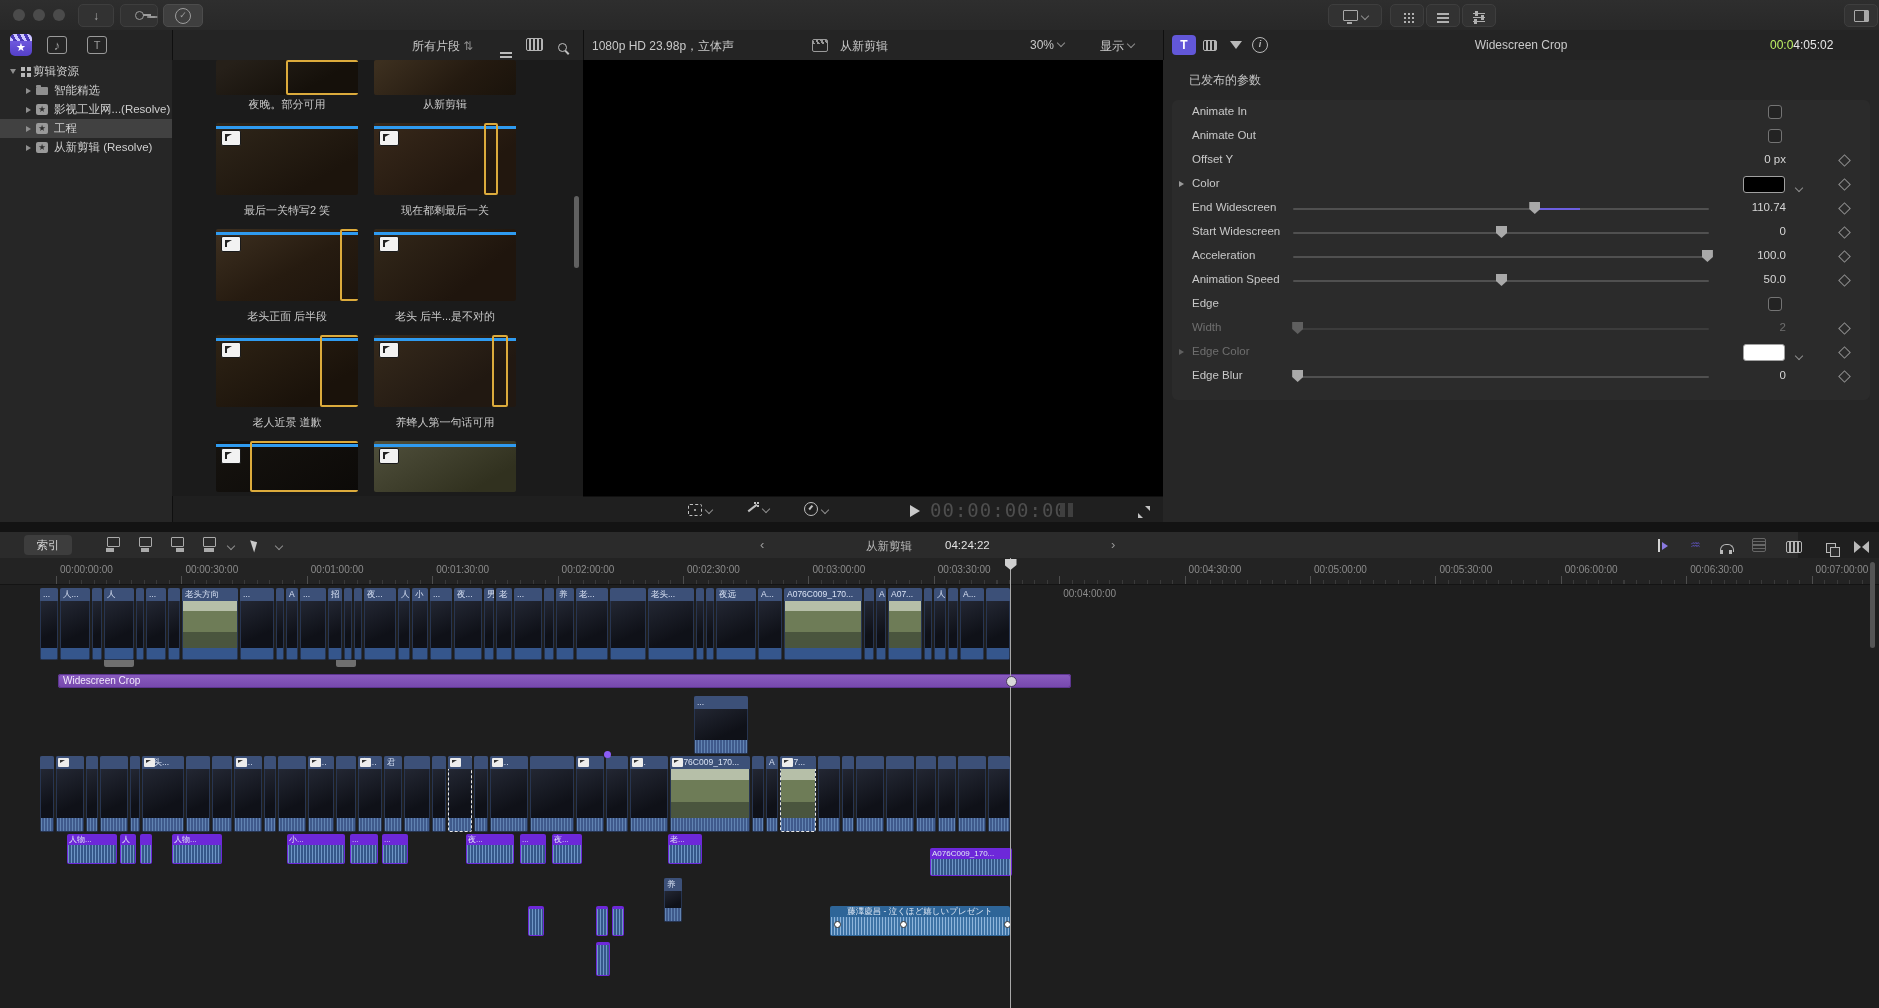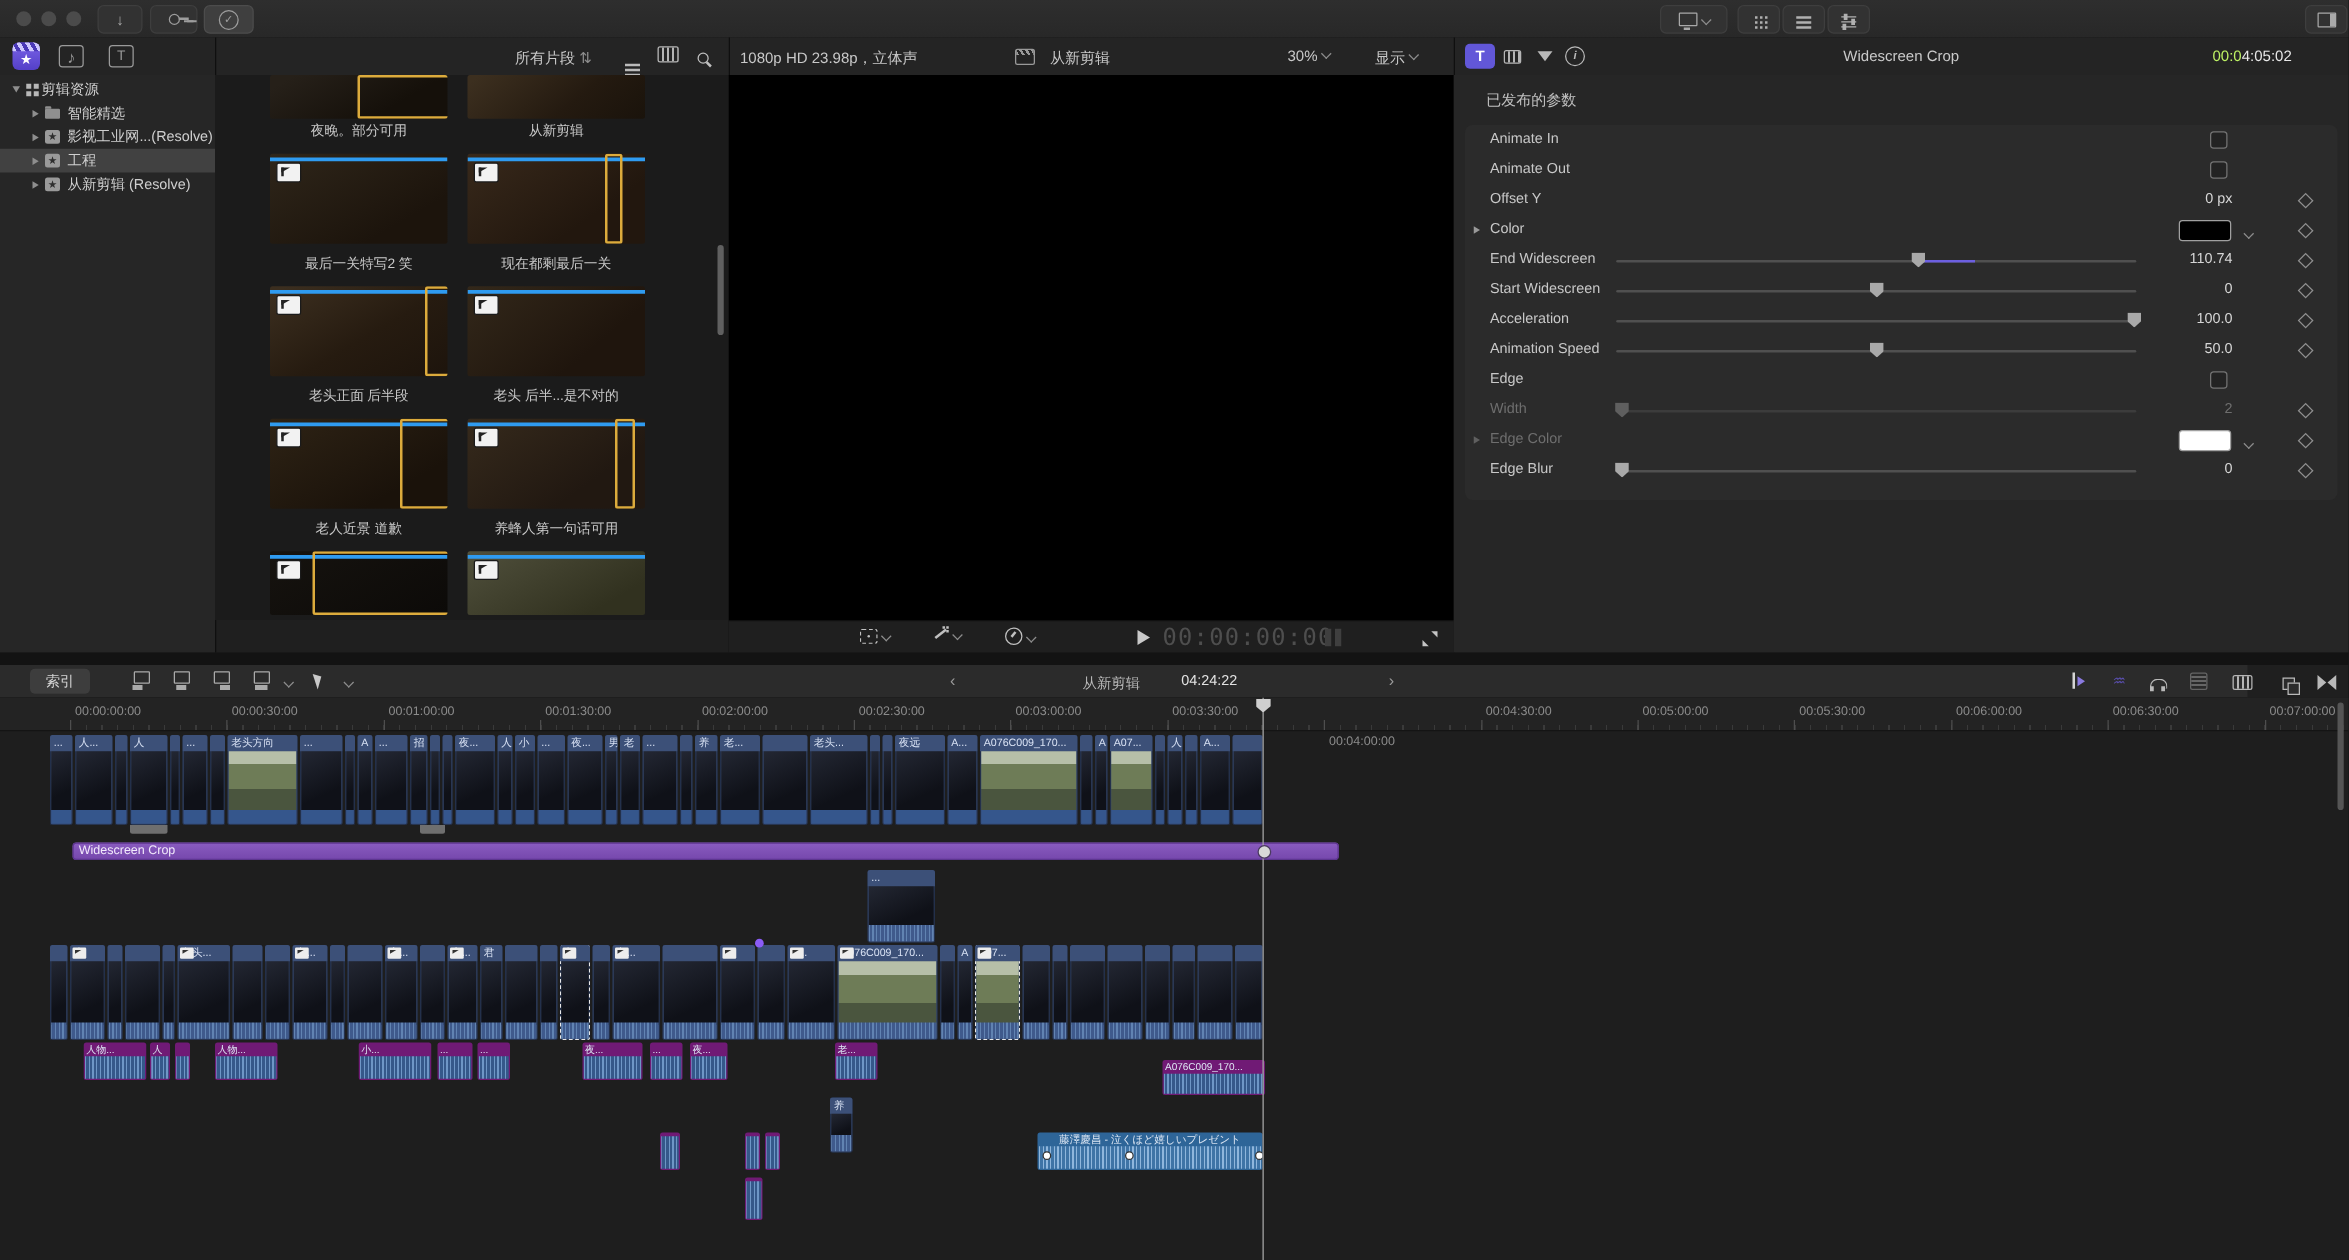--- a/index.html
+++ b/index.html
@@ -135,21 +135,21 @@
   .rminor{position:absolute;left:56px;right:0;bottom:0;height:4px;background:repeating-linear-gradient(90deg,#3a3a3a 0 1px,transparent 1px 12.54px);}
   .tclip{position:absolute;background:#34466a;border-radius:2px;overflow:hidden;box-shadow:inset 0 0 0 0.5px #1b2438;}
   .tclip .lbl{position:absolute;top:0;left:0;right:0;height:13px;font-size:8.5px;line-height:13px;color:#d9e2f4;padding-left:3px;white-space:nowrap;overflow:hidden;background:#3c5078;}
   .tclip .th{position:absolute;left:1px;right:1px;top:13px;bottom:12px;background:linear-gradient(155deg,#232733,#0f1118 70%);}
   .tclip.g .th{background:linear-gradient(#b6bfa8 0 22%,#6e7c57 22% 65%,#4a553e 65%);}
   .tclip .bot{position:absolute;left:1px;right:1px;bottom:1px;height:11px;background:#35568c;}
   .tclip .wave{position:absolute;left:1px;right:1px;bottom:1px;height:13px;background:repeating-linear-gradient(90deg,#6183b2 0 1px,#3f5a8c 1px 3px);}
   .tclip.dashed{outline:1.5px dashed #e8e8e8;outline-offset:-1px;}
   .tbadge{position:absolute;left:2px;top:2px;width:11px;height:9px;background:#ededed;border-radius:1px;z-index:2;}
   .tbadge:after{content:"";position:absolute;left:2px;top:2px;width:0;height:0;border-top:3px solid #333;border-right:5px solid transparent;}
-  .achip{position:absolute;background:#701a75;border-radius:2px;overflow:hidden;}
+  .achip{position:absolute;background:#6d28d9;border-radius:2px;overflow:hidden;}
   .achip .alb{position:absolute;top:0;left:2px;right:0;font-size:8px;line-height:11px;color:#dfe8f5;white-space:nowrap;overflow:hidden;}
   .achip .aw{position:absolute;left:1px;right:1px;bottom:1px;top:11px;background:repeating-linear-gradient(90deg,#6e96c6 0 1px,#35588a 1px 3px);}
   .cropbar{position:absolute;background:linear-gradient(#8a5cc0,#7547ac);border-radius:3px;font-size:10px;line-height:14px;color:#f2eafc;padding-left:5px;white-space:nowrap;box-shadow:inset 0 0 0 1px #5d3590;}
   .stub{position:absolute;background:#6f6f6f;border-radius:0 0 2px 2px;}
   .playhead{position:absolute;width:1px;background:#a8a8a8;z-index:9;}
   .phhandle{position:absolute;width:12px;height:11px;background:#cfcfcf;clip-path:polygon(0 0,100% 0,100% 55%,50% 100%,0 55%);z-index:10;}
   .phcircle{position:absolute;width:9px;height:9px;border-radius:50%;background:#d8d8d8;border:1.5px solid #4a3a60;z-index:10;}
   .kfdot{position:absolute;width:7px;height:7px;border-radius:50%;background:#8b5cf6;z-index:5;}
   .tscroll{position:absolute;width:5px;border-radius:2.5px;background:#555;}
 </style>

